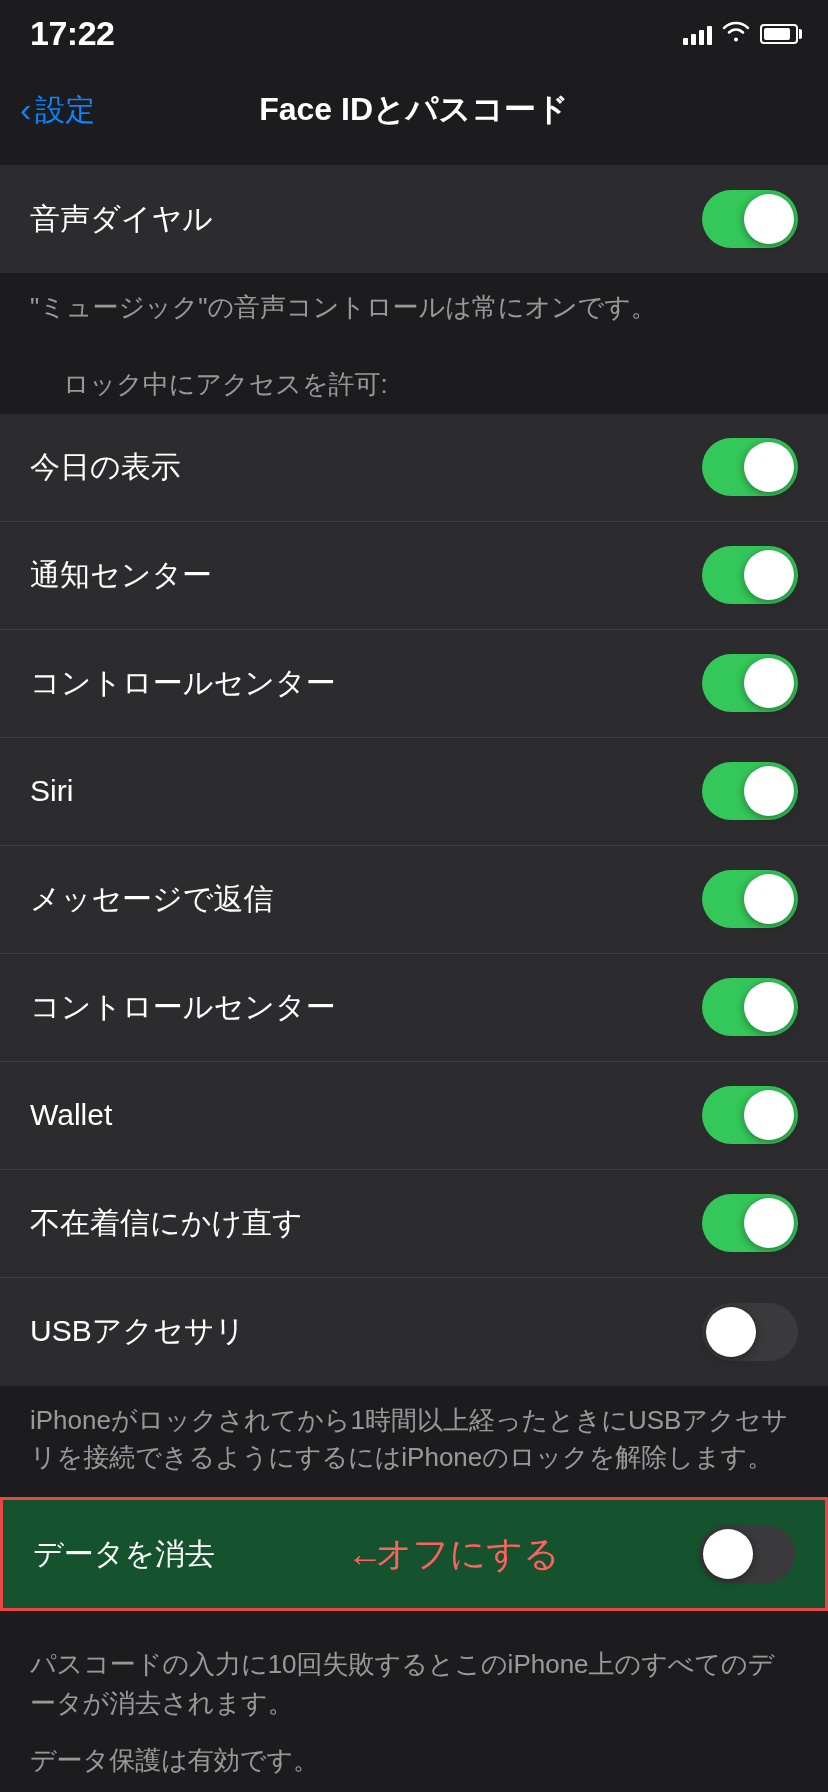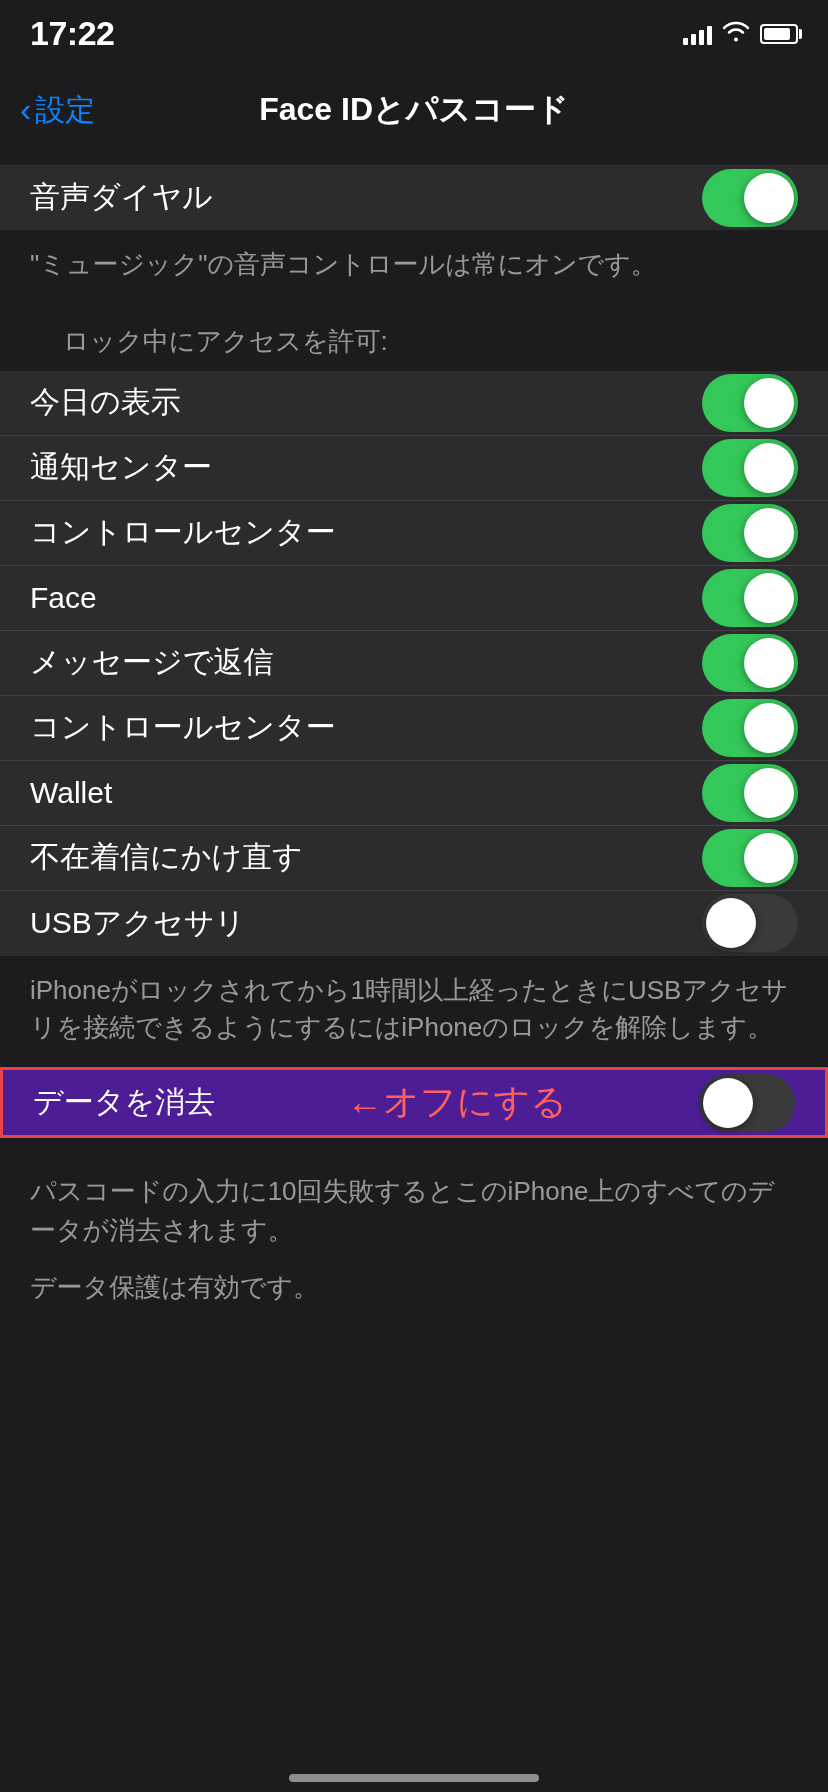--- a/index.html
+++ b/index.html
@@ -111,21 +111,21 @@
     
     .settings-list {
       background: #2c2c2e;
     }
 
     .settings-row {
       display: flex;
       align-items: center;
       justify-content: space-between;
       padding: 0 30px;
-      height: 65px;
+      height: 108px;
       background: #2c2c2e;
       border-bottom: 1px solid rgba(255,255,255,0.1);
       position: relative;
     }
     .settings-row:last-child {
       border-bottom: none;
     }
 
     .row-label {
       font-size: 30px;
@@ -189,20 +189,21 @@
       background: #2c2c2e;
     }
 
     .arrow-text {
       color: #ff6060;
       font-size: 36px;
       font-weight: 500;
       font-style: normal;
       flex: 1;
       text-align: center;
+      font-family: Liberation Mono, monospace;
     }
 
     
     .bottom-info {
       padding: 34px 30px 12px;
       background: #1c1c1e;
       color: rgba(255,255,255,0.55);
       font-size: 26px;
       line-height: 1.5;
     }
@@ -299,21 +300,21 @@
       </div>
 
       <div class="settings-row">
         <span class="row-label">コントロールセンター</span>
         <div class="toggle on">
           <div class="toggle-knob"></div>
         </div>
       </div>
 
       <div class="settings-row">
-        <span class="row-label">Face</span>
+        <span class="row-label">Siri</span>
         <div class="toggle on">
           <div class="toggle-knob"></div>
         </div>
       </div>
 
       <div class="settings-row">
         <span class="row-label">メッセージで返信</span>
         <div class="toggle on">
           <div class="toggle-knob"></div>
         </div>
@@ -344,21 +345,21 @@
         <span class="row-label">USBアクセサリ</span>
         <div class="toggle off">
           <div class="toggle-knob"></div>
         </div>
       </div>
     </div>
 
     <div class="info-row">iPhoneがロックされてから1時間以上経ったときにUSBアクセサリを接続できるようにするにはiPhoneのロックを解除します。</div>
 
     <div class="settings-list highlight-box">
-      <div class="settings-row" style="border-bottom:none; background:#4c1d95;">
+      <div class="settings-row" style="border-bottom:none; background:#14532d;">
         <span class="row-label">データを消去</span>
         <span class="arrow-text">←オフにする</span>
         <div class="toggle off">
           <div class="toggle-knob"></div>
         </div>
       </div>
     </div>
 
     <div class="bottom-info">パスコードの入力に10回失敗するとこのiPhone上のすべてのデータが消去されます。</div>
 

